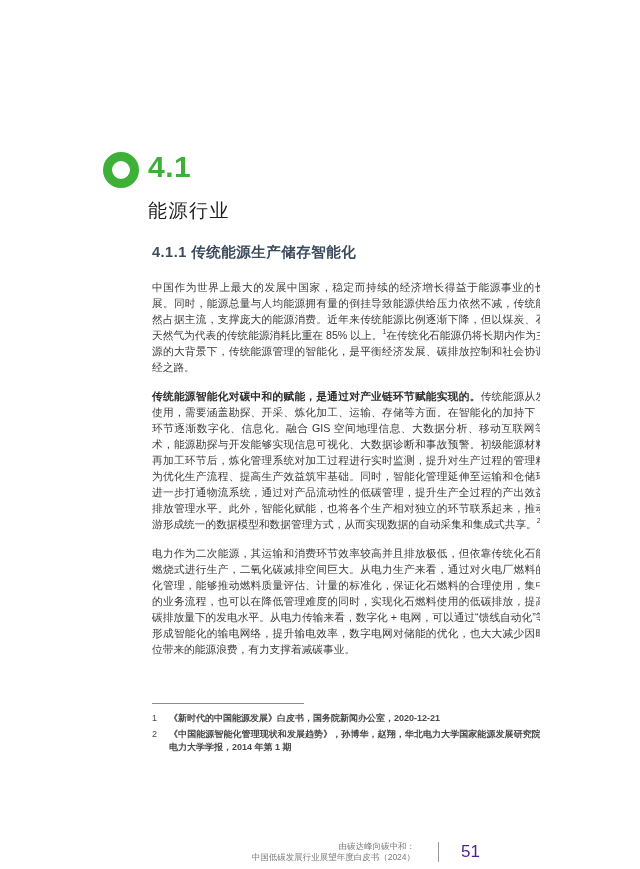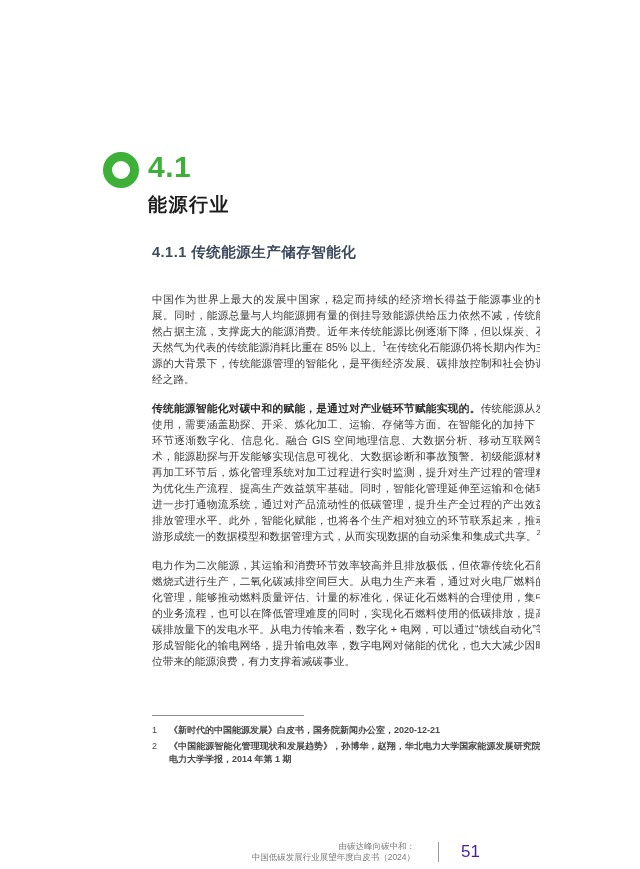--- a/index.html
+++ b/index.html
@@ -21,29 +21,29 @@
     border:9px solid #3CB037;
     border-radius:50%;
     margin-top:2px;
   }
   .section-text{margin-left:9px;}
   .sec-num{
     font-size:30px;font-weight:bold;color:#3CB037;
     line-height:34px;letter-spacing:0.5px;
   }
   .sec-title{
-    font-size:19px;color:#1d1d1d;font-weight:700;
-    margin-top:8px;letter-spacing:1.5px;
+    font-size:19px;color:#1d1d1d;font-weight:400;
+    margin-top:14px;letter-spacing:1.5px;
   }
   
   .content{
     position:absolute;left:152px;top:243px;width:416px;
   }
   .subsection{
-    margin:0 0 29px 0;
+    margin:0 0 17px 0;
     font-size:14.5px;font-weight:bold;color:#3d4a5c;
     letter-spacing:0.5px;
   }
   .body{
     margin:0 0 13px 0;
     font-size:10.7px;line-height:16px;color:#3a3a3a;
     text-align:justify;text-justify:inter-ideograph;
   }
   .body strong{font-weight:bold;color:#2e2e2e;}
   .body sup{font-size:7px;line-height:0;vertical-align:super;}

